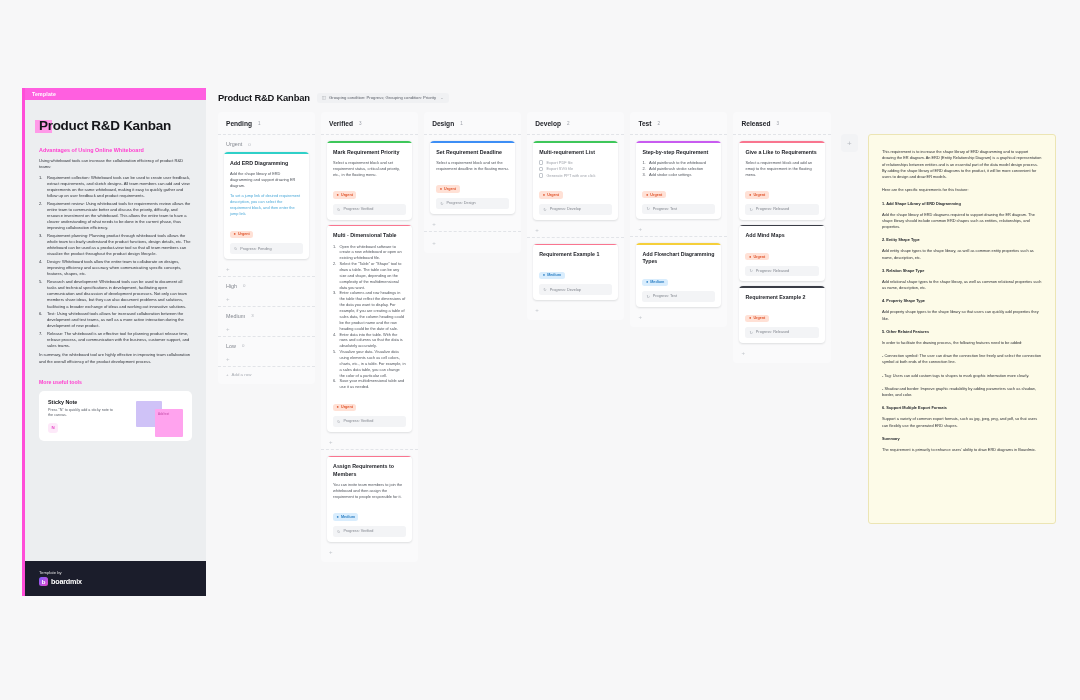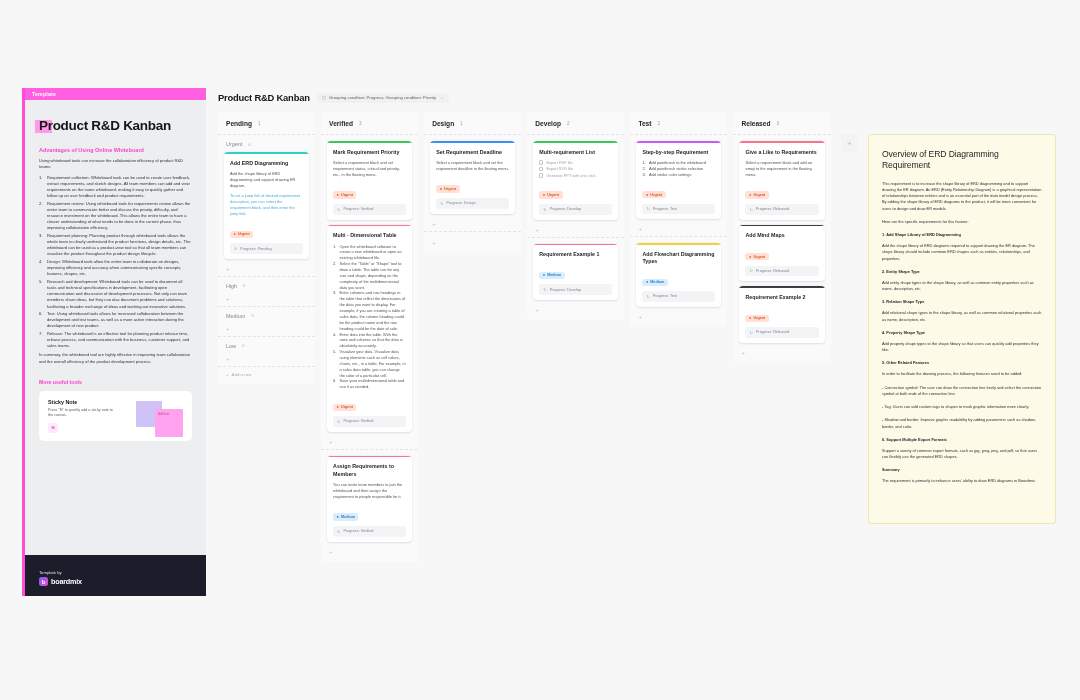--- a/index.html
+++ b/index.html
@@ -70,21 +70,21 @@
   .note-a {
     position: absolute; right: 30px; top: 10px;
     width: 26px; height: 26px; background: #cfc2f7; border-radius: 1px;
   }
   .note-b {
     position: absolute; right: 9px; top: 18px;
     width: 28px; height: 28px; background: #ffa3ee; border-radius: 1px;
     font-size: 3px; color: #c24aa6; padding: 3px;
   }
   .tpl-footer {
-    background: #1b1d2b; padding: 15px 14px 10px; color: #fff;
+    background: #1b1d2b; padding: 9px 14px 10px; color: #fff;
   }
   .tpl-footer .by { font-size: 4.2px; opacity: .85; margin-bottom: 2px; }
   .brandrow { display: flex; align-items: center; gap: 3px; }
   .brandmark {
     width: 9px; height: 9px; border-radius: 2.5px;
     background: linear-gradient(135deg,#7a5cff 0%,#e84bc8 100%);
     color: #fff; font-size: 6px; font-weight: bold;
     display: flex; align-items: center; justify-content: center;
   }
   .brandname { font-size: 7.2px; font-weight: bold; letter-spacing: -.2px; }
@@ -479,21 +479,20 @@
                 </div></div>
             </div>
             <div class="grp-add">+</div>
           </div>
         </div>
         <div class="addcol">+</div>
       </div>
   </div>
 
   <div class="doc">
-    <div class="doc-h1">Overview of ERD Diagramming Requirement</div>
     <div class="doc-p">This requirement is to increase the shape library of ERD diagramming and to support drawing the ER diagram. An ERD (Entity Relationship Diagram) is a graphical representation of relationships between entities and is an essential part of the data model design process. By adding the shape library of ERD diagrams to the product, it will be more convenient for users to design and draw ER models.</div>
     <div class="doc-p">Here are the specific requirements for this feature:</div>
     <div id="doc-sections">
         <div class="doc-h3">1. Add Shape Library of ERD Diagramming</div>
         <div class="doc-p">Add the shape library of ERD diagrams required to support drawing the ER diagram. The shape library should include common ERD shapes such as entities, relationships, and properties.</div>
         <div class="doc-h3">2. Entity Shape Type</div>
         <div class="doc-p">Add entity shape types to the shape library, as well as common entity properties such as name, description, etc.</div>
         <div class="doc-h3">3. Relation Shape Type</div>
         <div class="doc-p">Add relational shape types to the shape library, as well as common relational properties such as name, description, etc.</div>
         <div class="doc-h3">4. Property Shape Type</div>

